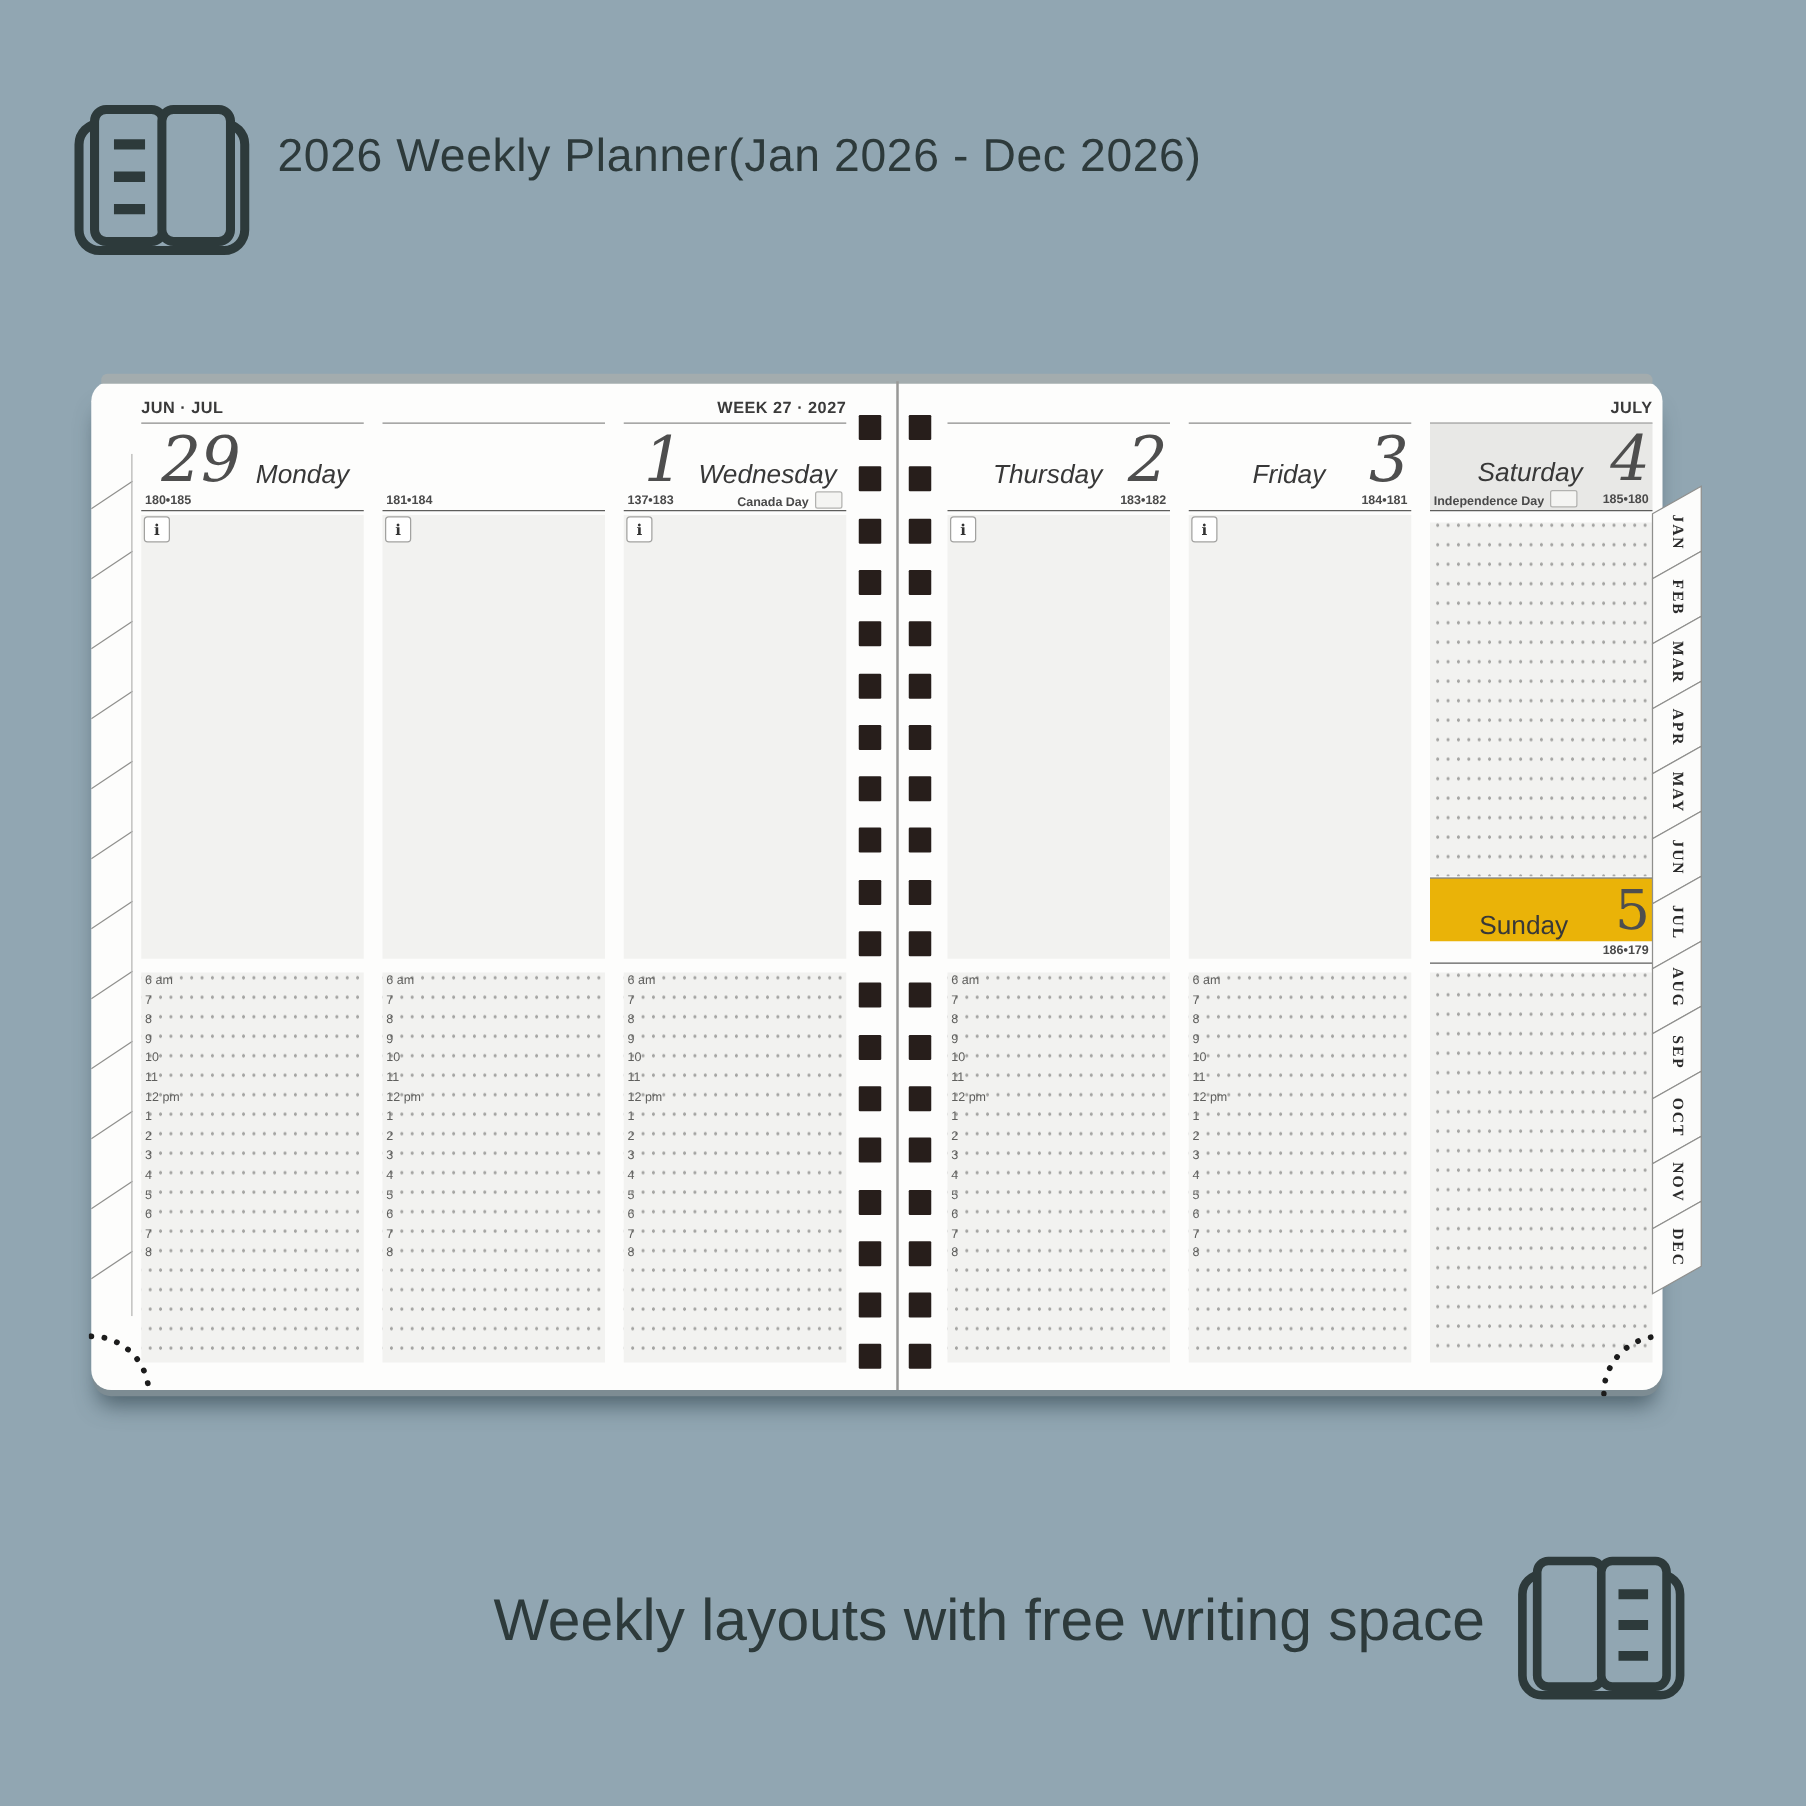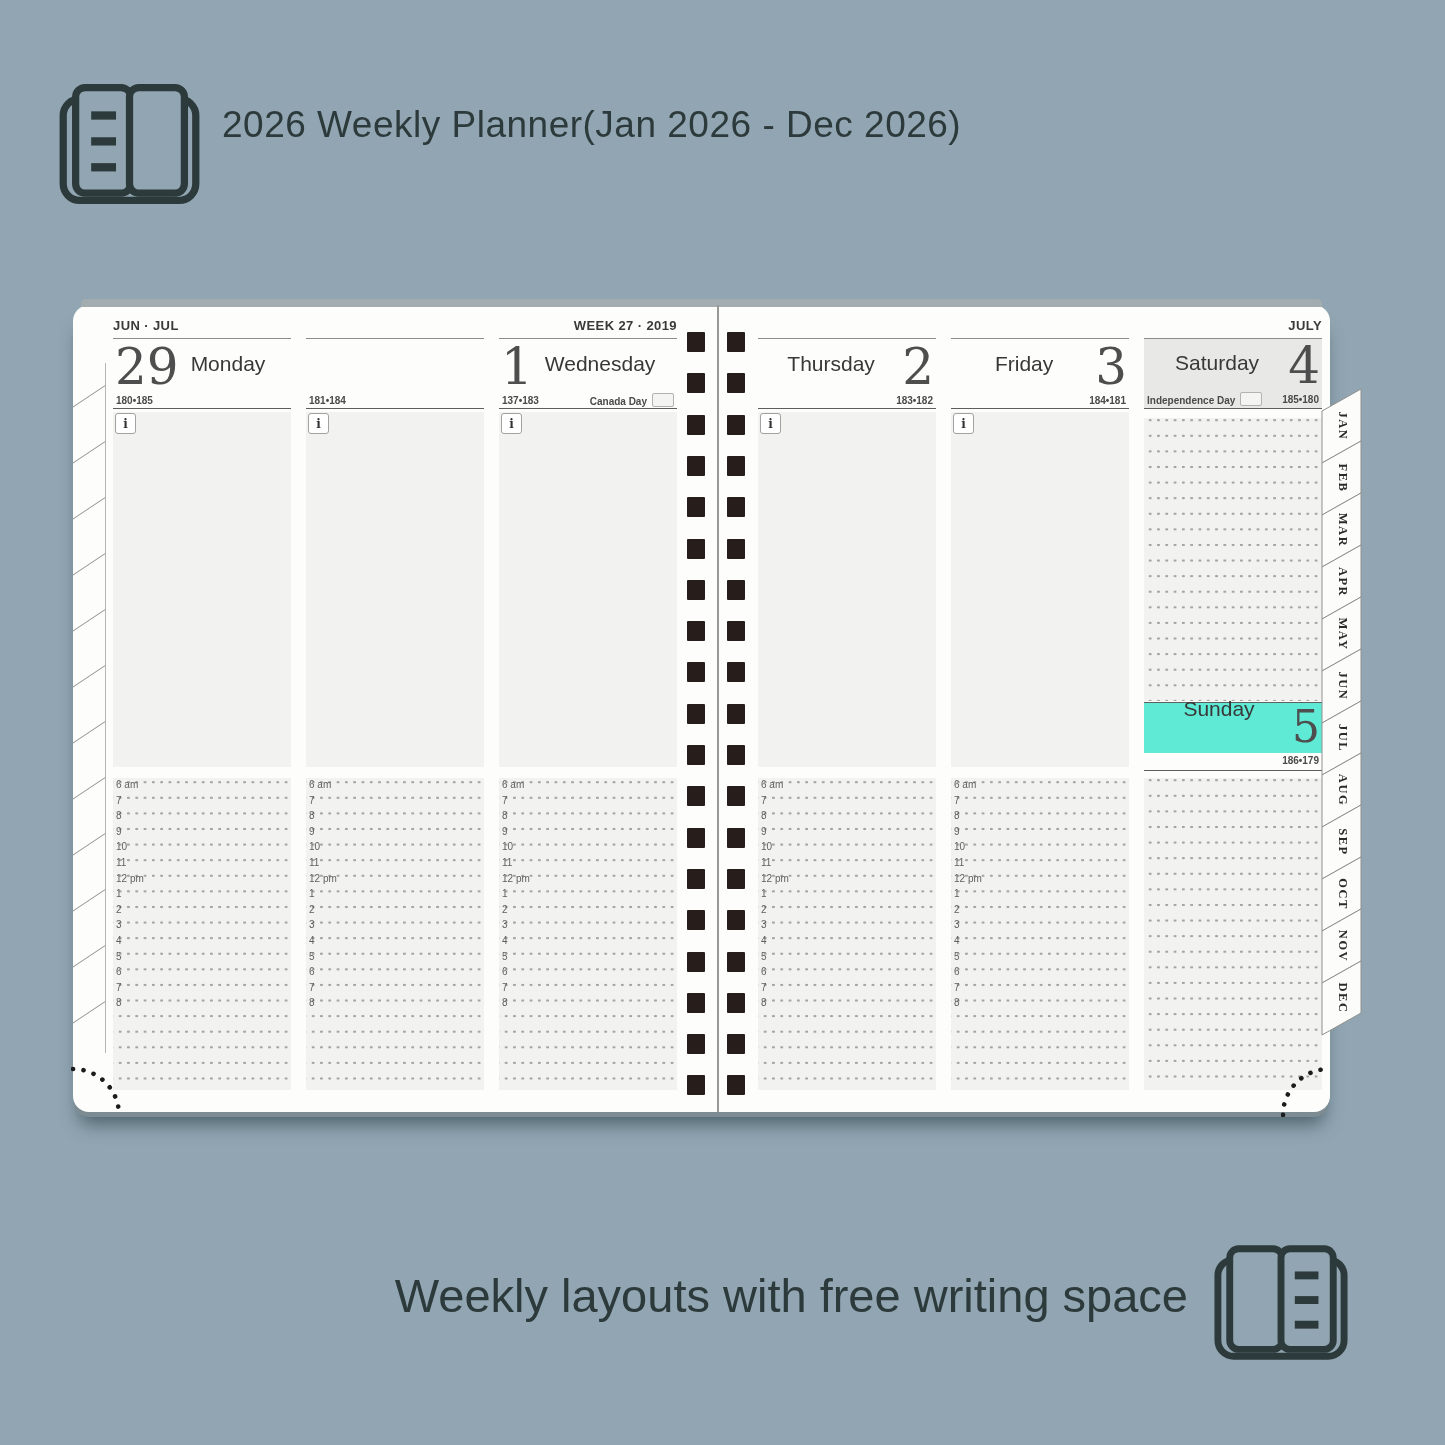--- a/index.html
+++ b/index.html
@@ -28,21 +28,21 @@
   .tabs{position:absolute;left:1248px;top:58px;overflow:visible;}
   .corner-arc{position:absolute;}
 
   
   .day-column,.weekend-column{position:absolute;top:0;width:178px;height:807px;}
   .hl{position:absolute;left:0;right:0;height:1px;background:#8c8c8a;}
   .hl.dark{background:#5e5e5c;}
   .page-label{position:absolute;top:13px;height:18px;left:2px;right:2px;
               font-size:13px;font-weight:bold;color:#3a3a3a;letter-spacing:.4px;}
   .page-label.right{text-align:right;}
-  .head{position:absolute;top:37px;left:2px;right:2px;height:50px;display:flex;align-items:center;}
+  .head{position:absolute;top:37px;left:16px;right:2px;height:50px;display:flex;align-items:flex-end;font-style:italic;}
   .d-num{font-family:"DejaVu Serif", serif;font-size:50px;line-height:48px;color:#4e4e4e;}
   .d-name{font-size:21px;color:#383838;margin-top:-6px;}
   .head.L .d-name{margin-left:12px;}
   .head.R .d-name{flex:1;text-align:center;}
   .doy{position:absolute;top:88px;left:3px;right:3px;height:14px;font-size:10px;
        font-weight:bold;color:#4a4a4a;display:flex;justify-content:space-between;align-items:center;}
   .doy .spacer{flex:1;}
   .flag-badge{display:inline-block;width:20px;height:12px;border:1px solid #b2b2b0;
        border-radius:2px;background:#f4f4f2;vertical-align:-2px;margin-left:5px;}
   .ibox{position:absolute;top:108px;left:2px;width:19px;height:19px;border:1px solid #a2a2a0;
@@ -54,22 +54,22 @@
        background-size:8.3px 15.6px;}
   .hours{position:absolute;top:473px;height:312px;left:0;right:0;background-position:3px 12px;}
   .hr{height:15.6px;padding-left:3px;font-size:10px;line-height:13px;color:#5f5f5d;}
 
   
   .sat-head{position:absolute;top:34px;height:69px;left:0;right:0;background:#e8e8e6;}
   .sat-head .head{top:2px;}
   .hol-row{position:absolute;top:53px;left:3px;right:3px;height:14px;font-size:10px;
        font-weight:bold;color:#4a4a4a;display:flex;justify-content:space-between;align-items:center;}
   .grid1{position:absolute;top:113px;height:283px;left:0;right:0;background-position:2px 10px;}
-  .sun-head{position:absolute;top:398px;height:50px;left:0;right:0;background:#5eead4;
-       display:flex;align-items:flex-start;padding:0 2px;box-sizing:border-box;}
+  .sun-head{position:absolute;top:398px;height:50px;left:0;right:0;background:#eab308;
+       display:flex;align-items:flex-end;padding:0 2px;box-sizing:border-box;}
   .sun-head .d-num{font-size:44px;}
   .sun-doy{position:absolute;top:448px;height:16px;left:1px;right:3px;font-size:10px;
        font-weight:bold;color:#4a4a4a;text-align:right;line-height:16px;}
   .grid2{position:absolute;top:473px;height:312px;left:0;right:0;background-position:2px 10px;}
 </style>
 </head>
 <body>
 
 <svg class="title-icon" viewBox="0 0 140 120">
   <rect x="6" y="16" width="128" height="98" rx="16" fill="none" stroke="#2d3a3b" stroke-width="7"></rect>
@@ -139,21 +139,21 @@
       <div class="hole" style="left: 654px; top: 563.9px;"></div>
       <div class="hole" style="left: 654px; top: 605.2px;"></div>
       <div class="hole" style="left: 654px; top: 646.5px;"></div>
       <div class="hole" style="left: 654px; top: 687.8px;"></div>
       <div class="hole" style="left: 654px; top: 729.1px;"></div>
       <div class="hole" style="left: 654px; top: 770.4px;"></div>
     </div>
 
   <div id="left-days">
       <div class="page-label" style="left: 40px; width: 178px; position: absolute;">JUN · JUL</div>
-      <div class="page-label right" style="left: 426px; width: 178px; position: absolute;">WEEK 27 · 2019</div>
+      <div class="page-label right" style="left: 426px; width: 178px; position: absolute;">WEEK 27 · 2027</div>
       <div class="day-column" style="left: 40px;">
         <div class="hl" style="top: 33px;"></div>
         <div class="head L">
           <div class="d-num">29</div>
           <div class="d-name">Monday</div>
         </div>
         <div class="doy">
           <div>180•185</div>
           <div class="spacer"></div>
         </div>

